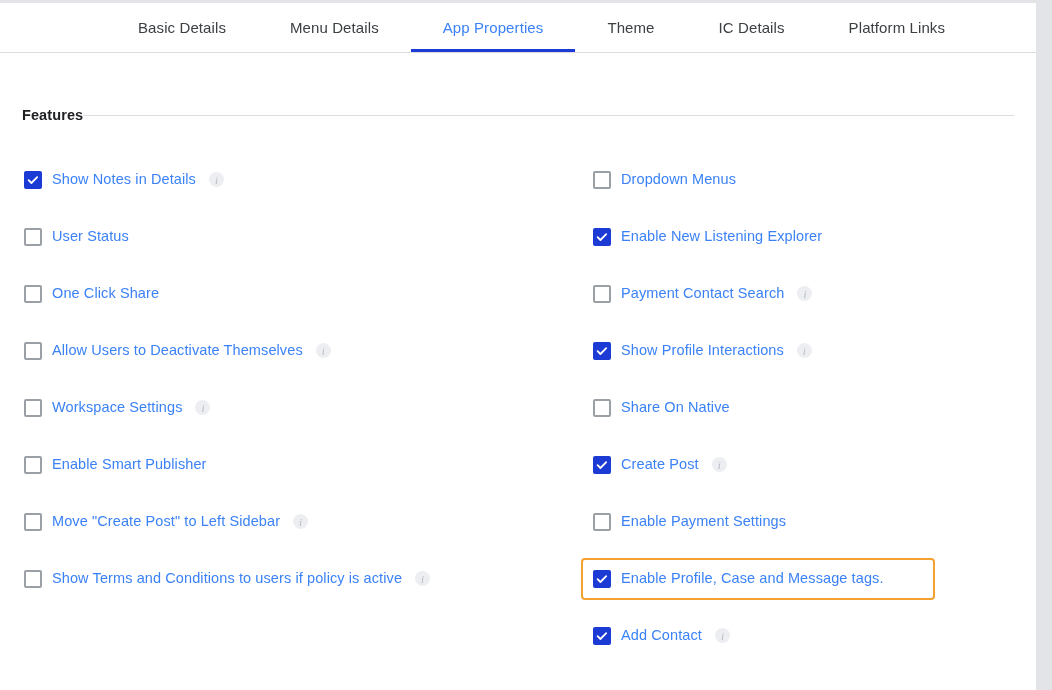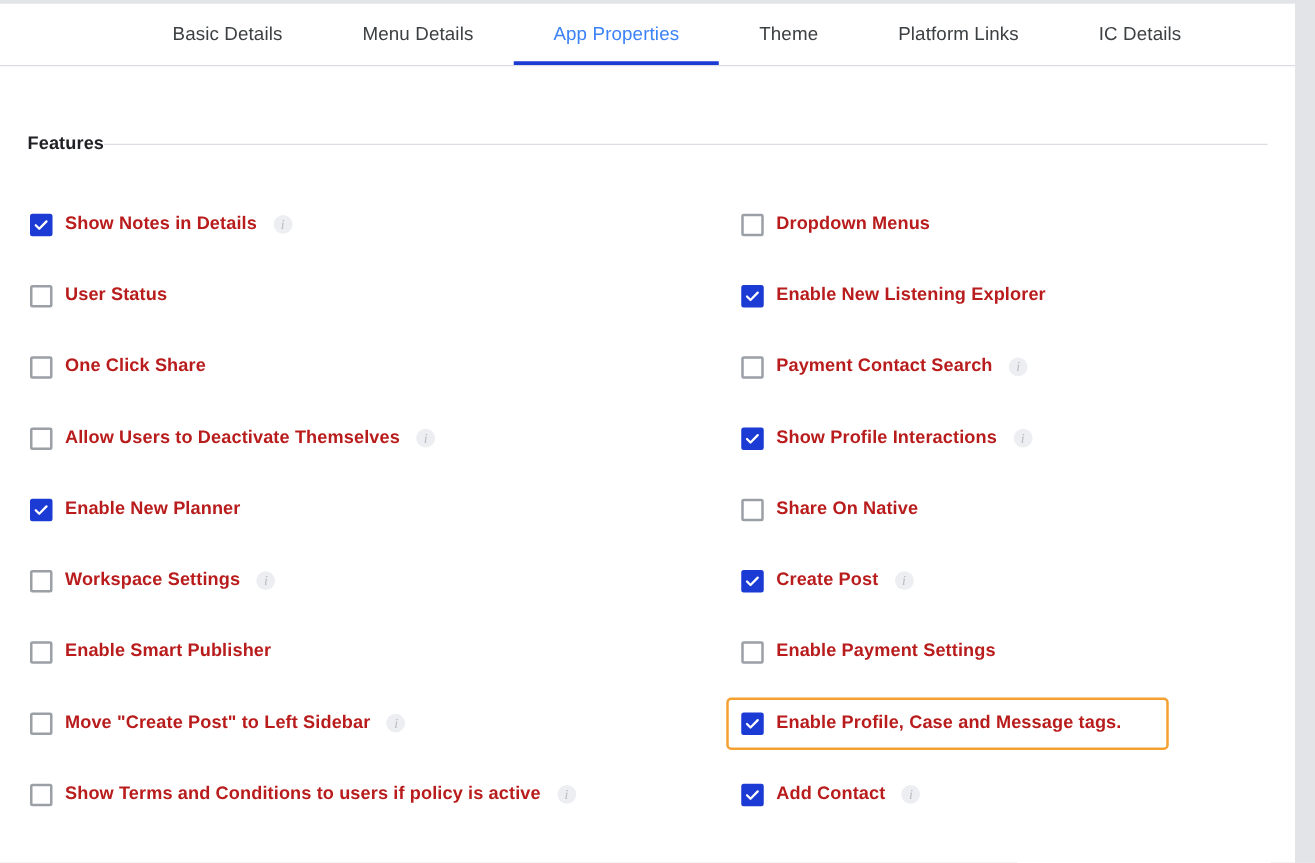--- a/index.html
+++ b/index.html
@@ -165,25 +165,24 @@
     border: 2px solid #9aa0a6;
   }
   .cb.on {
     background: var(--accent, #1b3bd4);
     border: 2px solid var(--accent, #1b3bd4);
   }
   .cb.on svg { display: block; }
 
   .opt-label {
     font-size: 14.5px;
-    color: #b91c1c;
+    color: #3b82f6;
     letter-spacing: 0.1px;
     white-space: nowrap;
     line-height: 1;
-    font-weight: bold;
   }
 
   .info {
     width: 15px;
     height: 15px;
     min-width: 15px;
     border-radius: 50%;
     background: #eceef1;
     display: inline-flex;
     align-items: center;
@@ -221,24 +220,24 @@
           <div class="tab">
             <span>Menu Details</span>
           </div>
           <div class="tab active">
             <span>App Properties</span>
           </div>
           <div class="tab">
             <span>Theme</span>
           </div>
           <div class="tab">
+            <span>IC Details</span>
+          </div>
+          <div class="tab">
             <span>Platform Links</span>
-          </div>
-          <div class="tab">
-            <span>IC Details</span>
           </div>
         </div>
     </div>
 
     <div class="section">
       <div class="section-head">
         <div class="section-title">Features</div>
         <div class="section-rule"></div>
       </div>
 
@@ -269,30 +268,20 @@
             </div>
             <div class="row">
               <div class="opt">
                 <span class="cb off"></span>
                 <span class="opt-label">Allow Users to Deactivate Themselves</span>
                 <span class="info">i</span>
               </div>
             </div>
             <div class="row">
               <div class="opt">
-                <span class="cb on">
-                  <svg width="12" height="12" viewBox="0 0 12 12" aria-hidden="true">
-                    <path d="M1.6 6.2 L4.4 9 L10.2 3.1" fill="none" stroke="#ffffff" stroke-width="1.8" stroke-linecap="round" stroke-linejoin="round"></path>
-                  </svg>
-                </span>
-                <span class="opt-label">Enable New Planner</span>
-              </div>
-            </div>
-            <div class="row">
-              <div class="opt">
                 <span class="cb off"></span>
                 <span class="opt-label">Workspace Settings</span>
                 <span class="info">i</span>
               </div>
             </div>
             <div class="row">
               <div class="opt">
                 <span class="cb off"></span>
                 <span class="opt-label">Enable Smart Publisher</span>
               </div>

